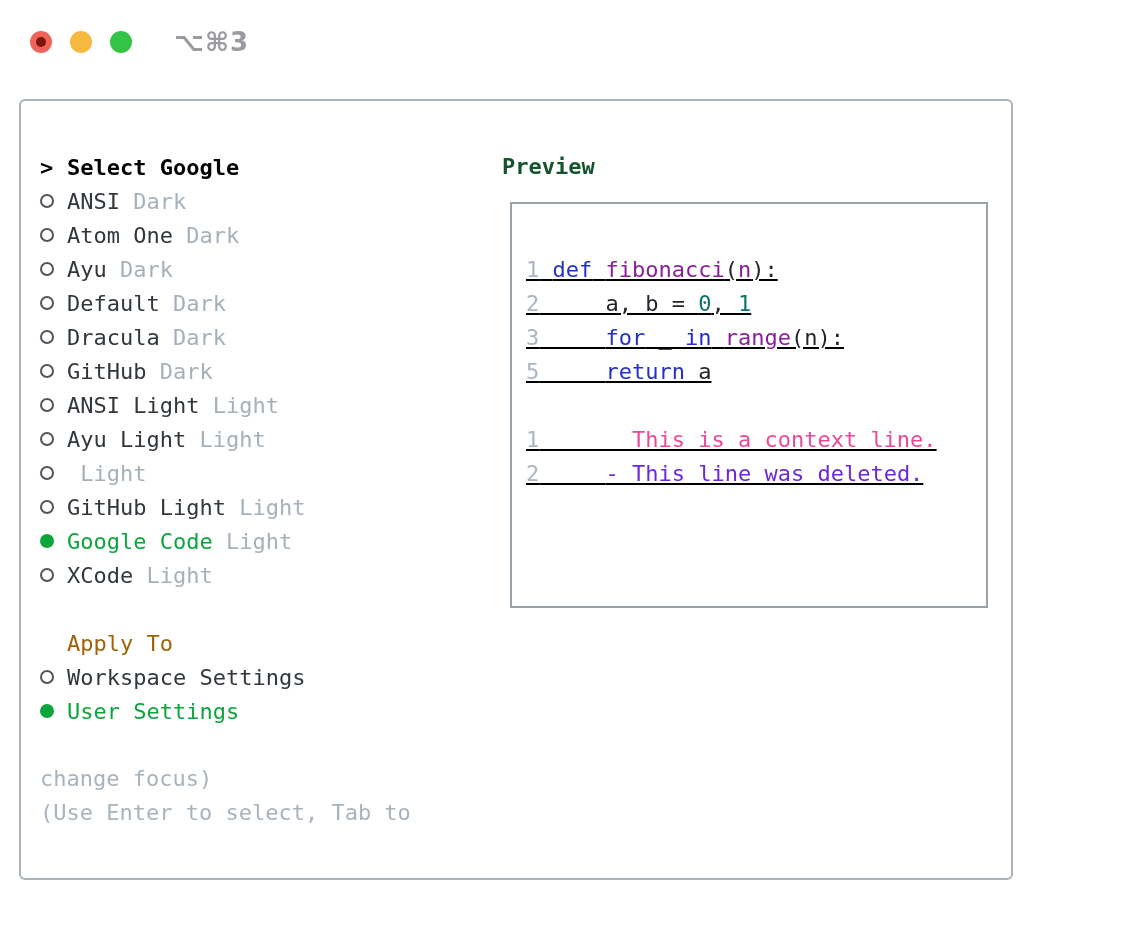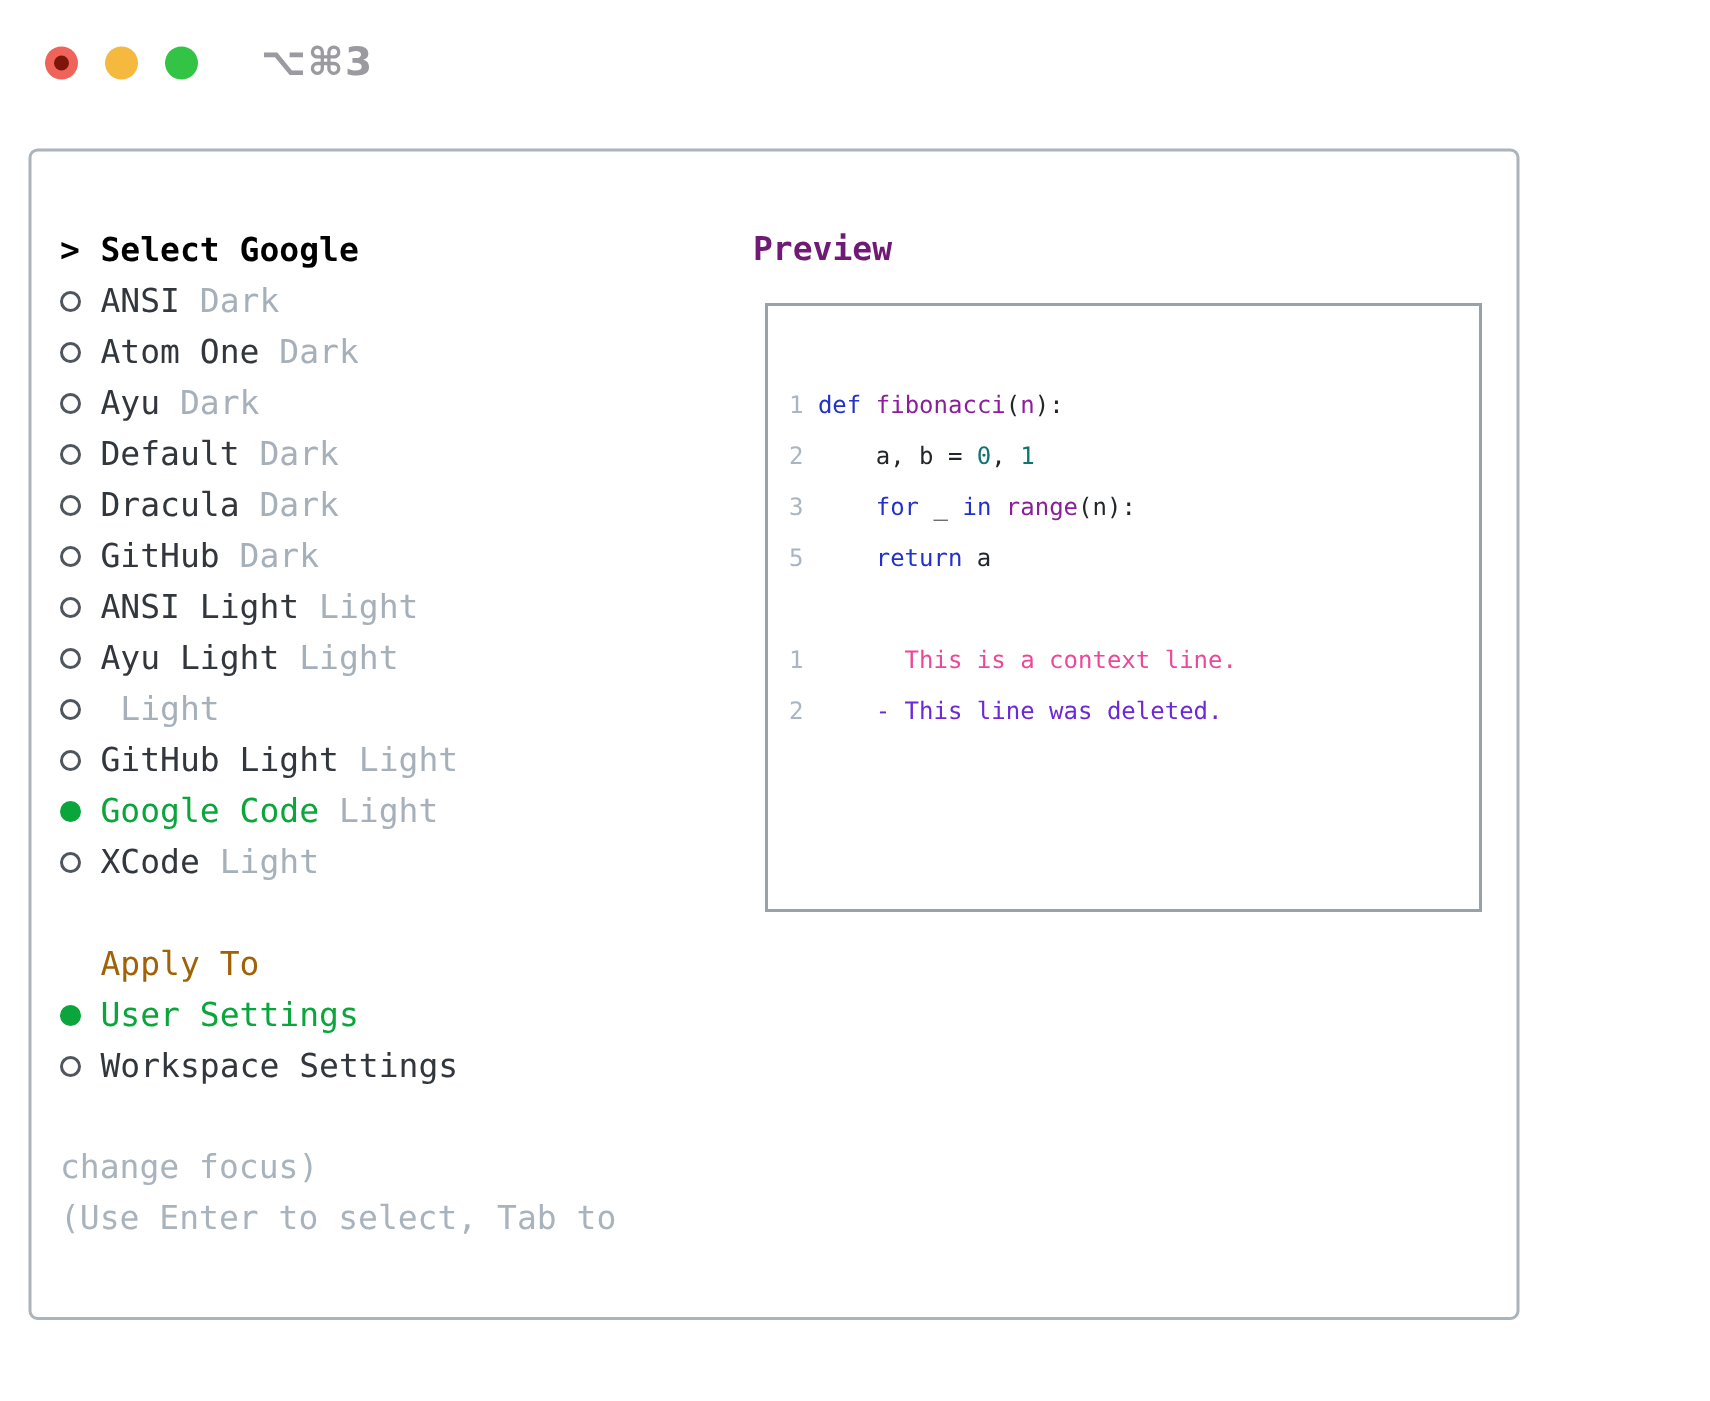--- a/index.html
+++ b/index.html
@@ -27,24 +27,24 @@
   .radio.sel{background:#0aa63c;border-color:#0aa63c;}
   .prompt,.h{font-weight:700;color:#000;}
   .name{color:#31373d;}
   .sel-text{color:#0aa63c;}
   .variant{color:#a6b0ba;}
   .apply-title{color:#a16207;}
   .spacer{height:34px;}
   .help{height:34px;line-height:34px;color:#a9b3bd;font-size:22px;}
 
   
-  .preview-title{position:absolute;left:481px;top:49px;height:34px;line-height:34px;font-size:22px;font-weight:700;color:#701a75;}
+  .preview-title{position:absolute;left:481px;top:49px;height:34px;line-height:34px;font-size:22px;font-weight:700;color:#14532d;}
   .preview-box{position:absolute;left:489px;top:101px;width:478px;height:406px;box-sizing:border-box;
                border:2px solid #99a1a9;background:#fff;padding:49px 0 0 14px;overflow:hidden;}
-  .cl{height:34px;line-height:34px;font-size:16px;white-space:pre;}
+  .cl{height:34px;line-height:34px;font-size:22px;white-space:pre;text-decoration:underline;}
   .lineno{color:#a9b5c3;}
   .pl{color:#22262b;}
   .kw{color:#2331c8;}
   .fn{color:#8b1e9b;}
   .nm{color:#0c756d;}
   .ctx{color:#ec4899;text-align:right;}
   .del{color:#6d28d9;}
   .add{color:#16b62c;}
   .diff-wrap{margin-top:34px;}
 </style>
@@ -82,22 +82,22 @@
           <div class="row"><span class="marker"><span class="radio"></span></span><span class="name">XCode</span><span class="variant"> Light</span></div>
         </div>
 
       <div class="spacer"></div>
 
       <div class="row">
         <span class="marker"></span><span class="apply-title">Apply To</span>
       </div>
 
       <div id="apply-list">
+          <div class="row"><span class="marker"><span class="radio"></span></span><span class="name">Workspace Settings</span></div>
           <div class="row"><span class="marker"><span class="radio sel"></span></span><span class="sel-text">User Settings</span></div>
-          <div class="row"><span class="marker"><span class="radio"></span></span><span class="name">Workspace Settings</span></div>
         </div>
 
       <div class="spacer"></div>
 
       <div class="help">change focus)</div>
       <div class="help">(Use Enter to select, Tab to</div>
     </div>
 
     <div class="preview-title">Preview</div>
 

